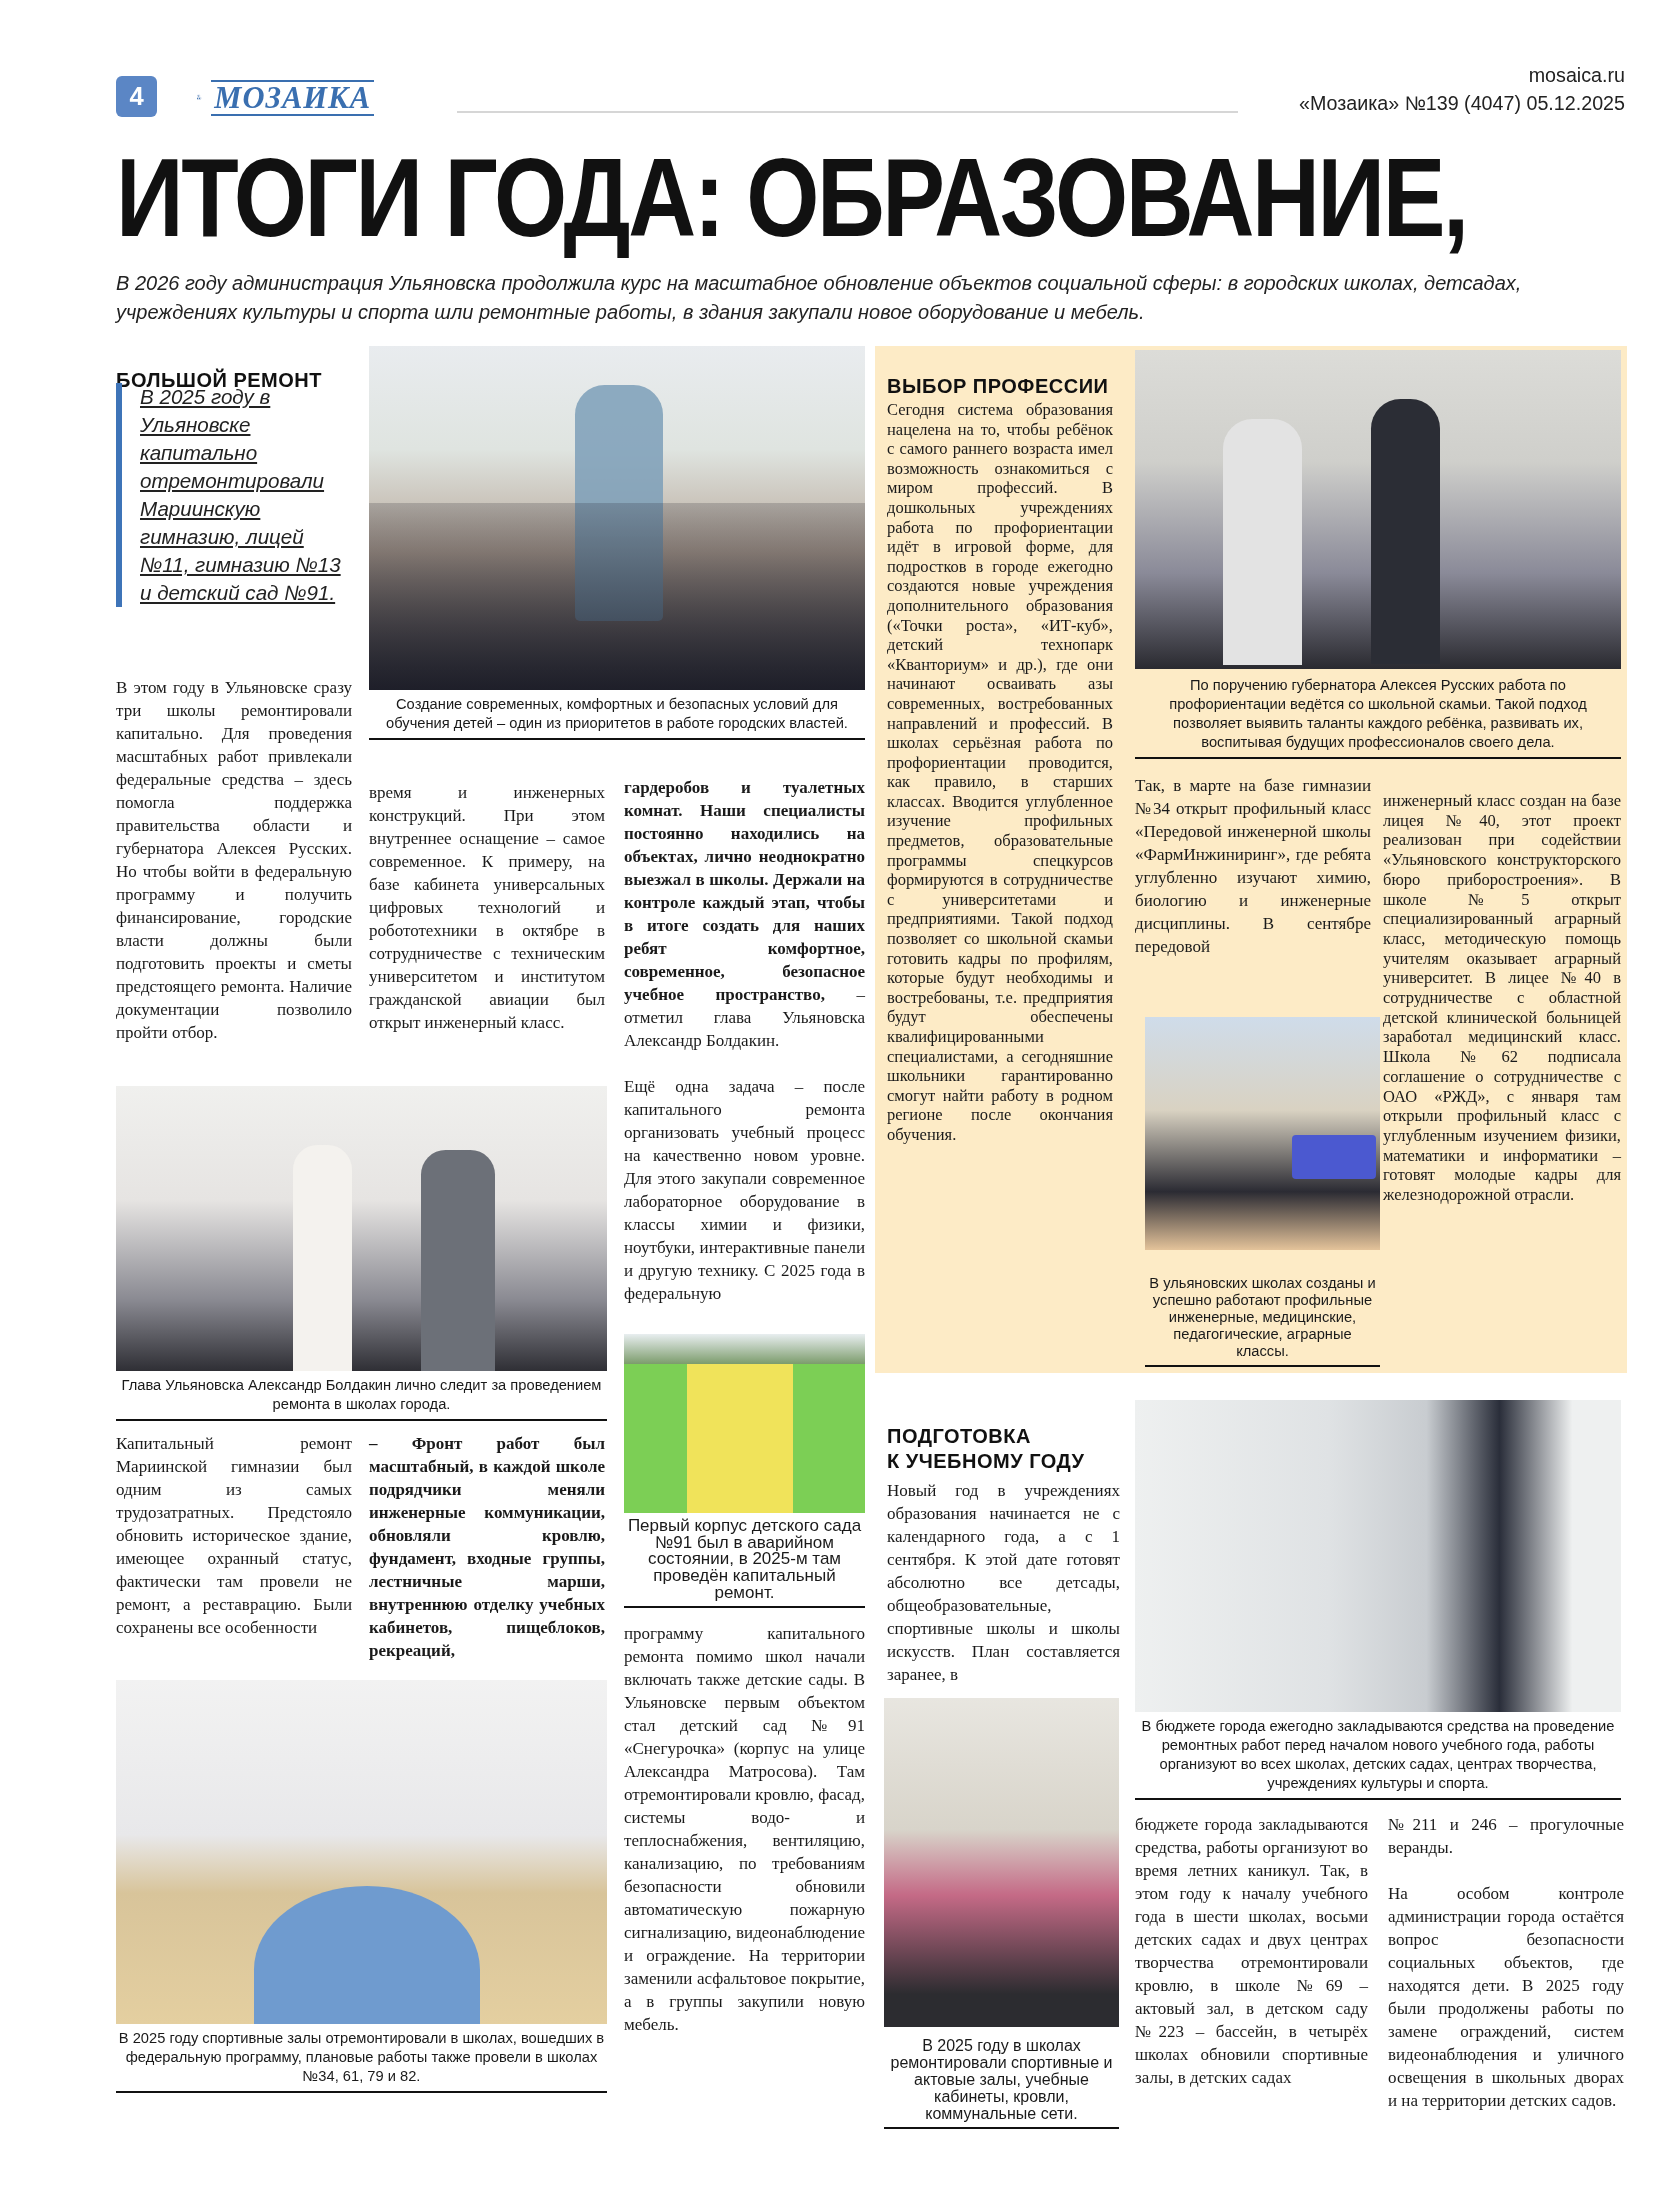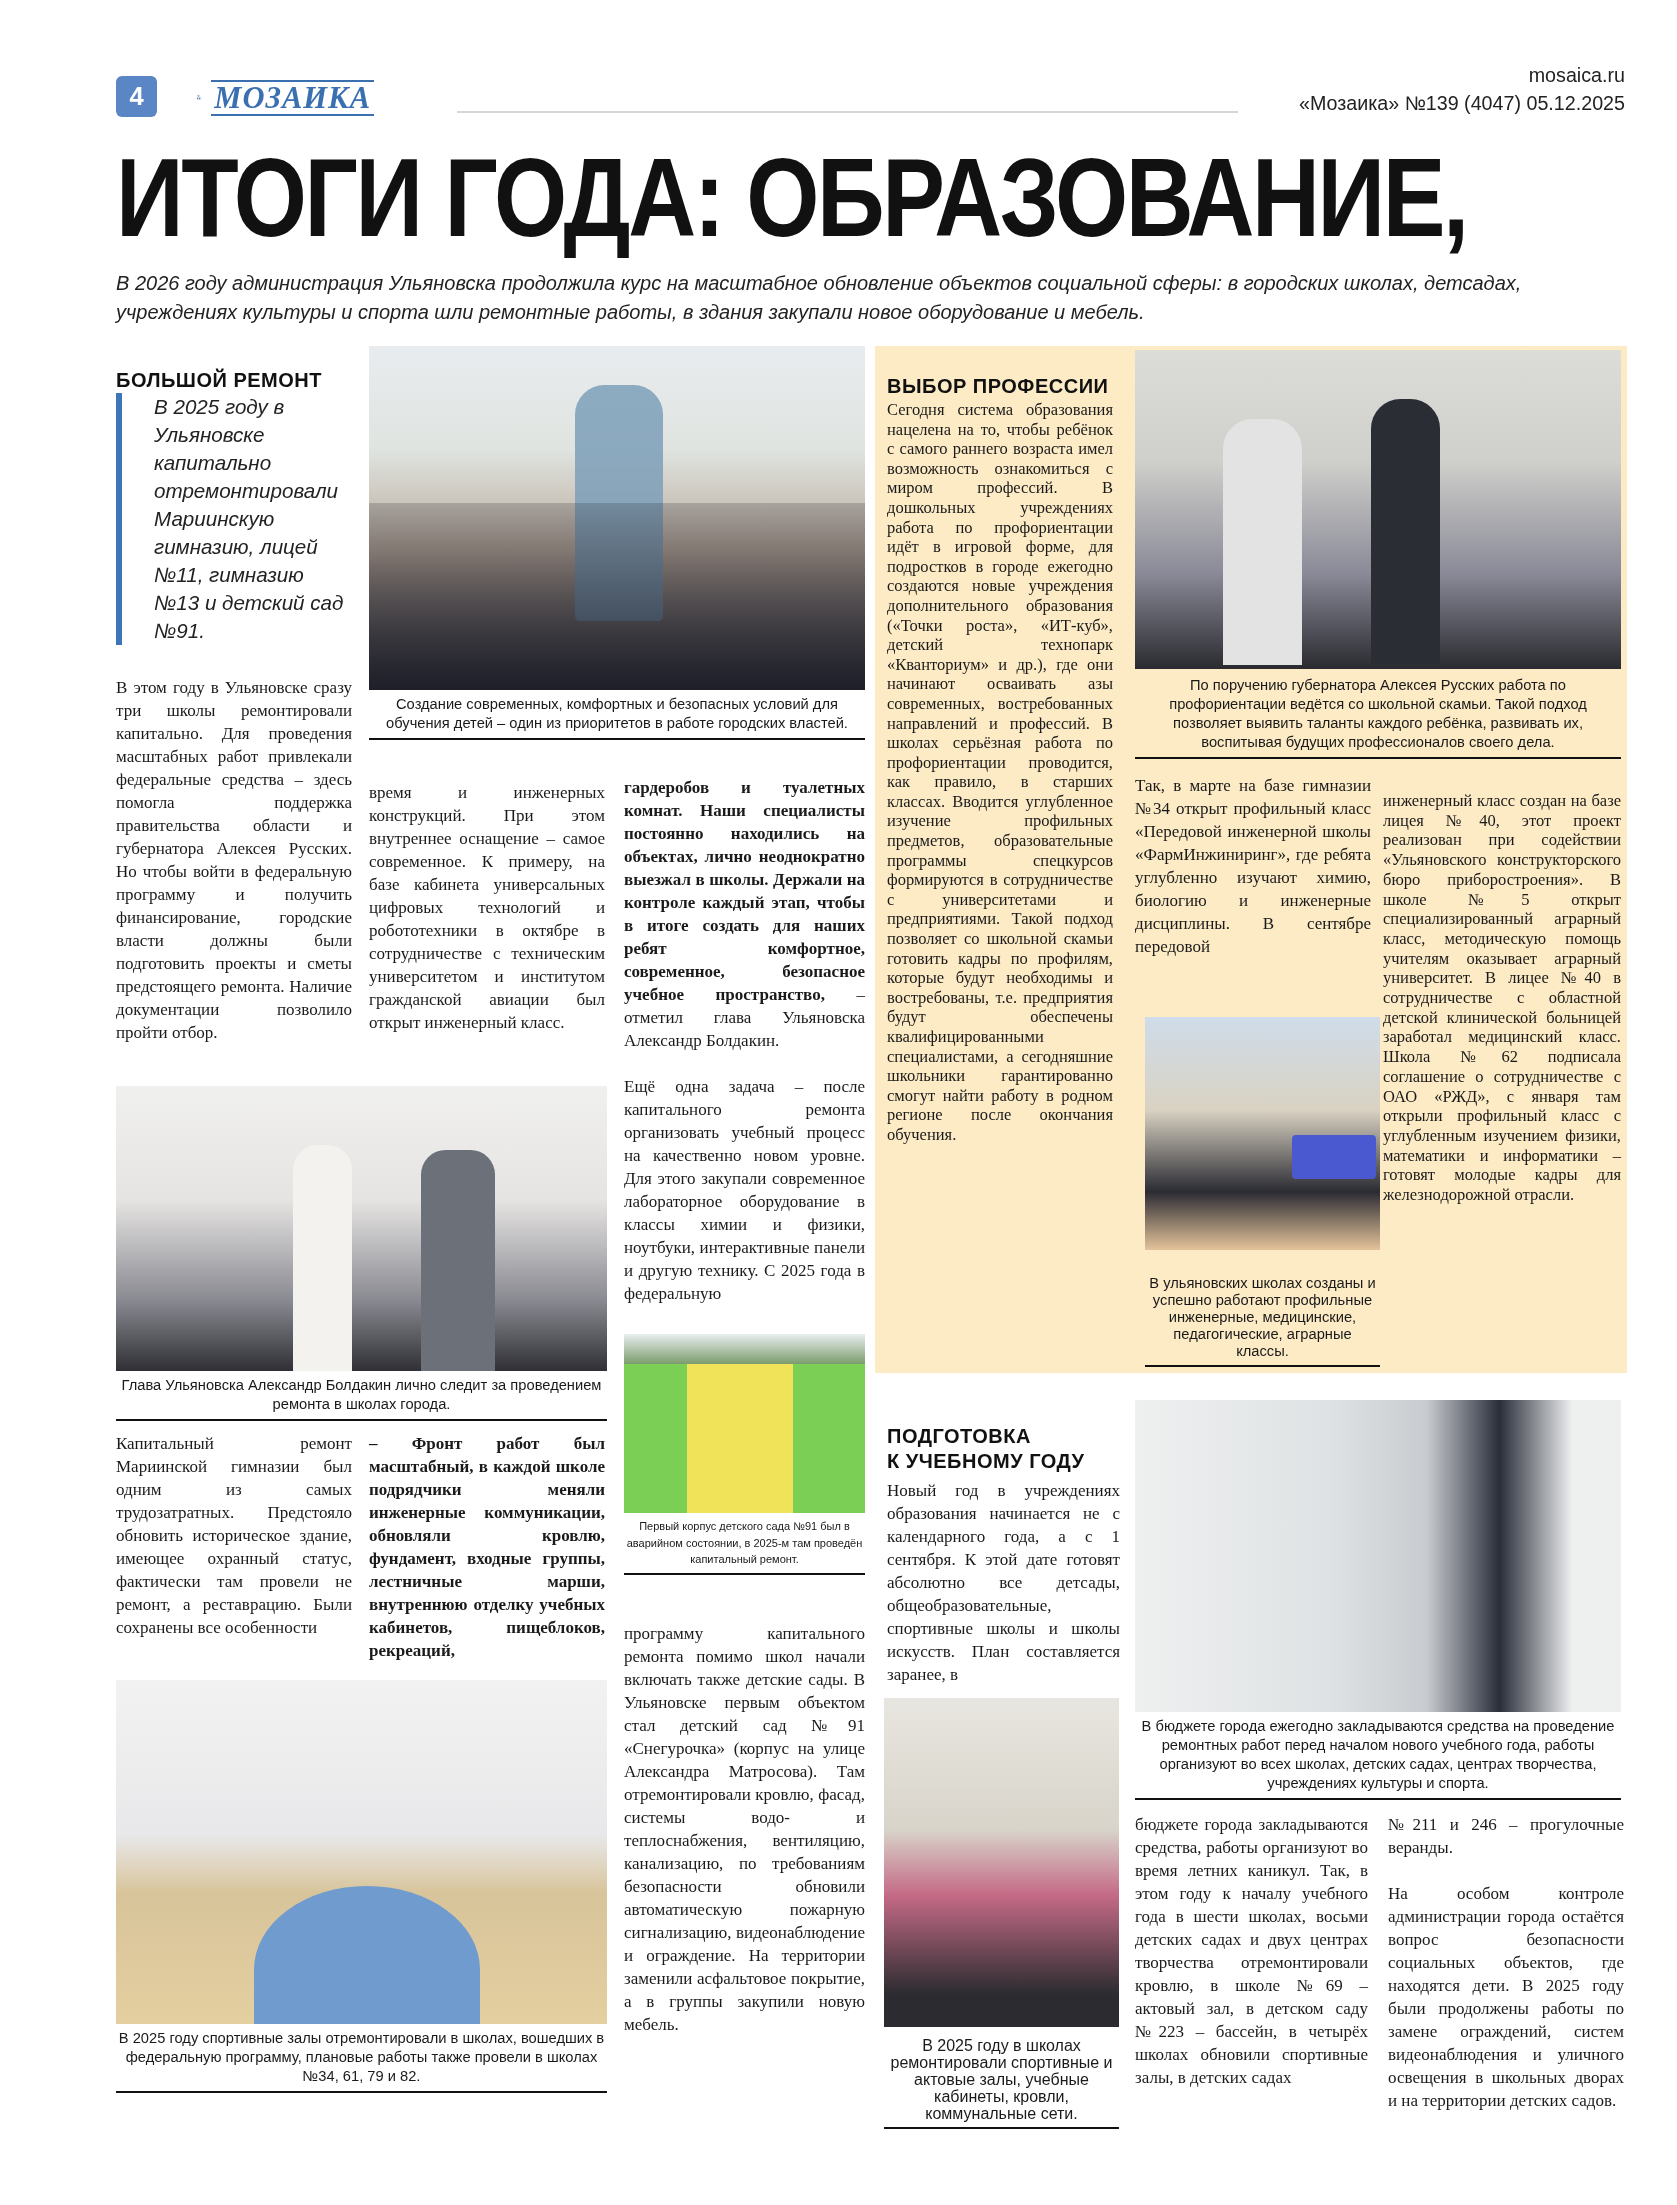--- a/index.html
+++ b/index.html
@@ -23,22 +23,22 @@
     letter-spacing: -2.9px; line-height: 1; white-space: nowrap; transform: scaleX(0.84); transform-origin: left top; }
   .lead { left: 116px; top: 269px; width: 1425px; font-family: "Liberation Sans", sans-serif; font-style: italic;
     font-size: 20px; line-height: 28.5px; color: #222; }
 
   .sec-h { font-family: "Liberation Sans", sans-serif; font-weight: bold; font-size: 20px; letter-spacing: 0.5px; color: #111; margin-top: 19px; }
 
   .col { font-size: 17px; line-height: 23px; text-align: justify; hyphens: auto; color: #1a1a1a; }
   .col b { font-weight: bold; }
   .col p + p { margin-top: 23px; }
 
-  .quote { left: 116px; top: 393px; width: 236px; border-left: 6.9px solid #3e74b8; padding-left: 32px;
-    font-family: "Liberation Sans", sans-serif; font-style: italic; font-size: 20.6px; line-height: 28px; color: #222; }
+  .quote { left: 116px; top: 383px; width: 236px; border-left: 6.9px solid #3e74b8; padding-left: 18px;
+    font-family: "Liberation Sans", sans-serif; font-style: italic; font-size: 20.6px; line-height: 28px; color: #222; text-decoration: underline; }
 
   .photo { background: #bbb; overflow: hidden; }
   .cap { font-family: "Liberation Sans", sans-serif; font-size: 14.7px; line-height: 19px; text-align: center;
     color: #1a1a1a; border-bottom: 2px solid #111; padding: 4.9px 0 4.9px; }
 
   .yellow { left: 875px; top: 346px; width: 752px; height: 1027px; background: #fdebc6; }
 </style>
 </head>
 <body>
 
@@ -87,21 +87,21 @@
   <div style="position:absolute;left:305px;top:64px;width:74px;height:221px;background:#6c7078;border-radius:24.6px 24.6px 0 0;"></div>
 </div>
 <div class="abs cap" style="left:116px;top:1371px;width:491px;">Глава Ульяновска Александр Болдакин лично следит за проведением ремонта в школах города.</div>
 
 <div class="abs col" style="left:116px;top:1432px;width:236px;">Капитальный ремонт Мариинской гимназии был одним из самых трудозатратных. Предстояло обновить историческое здание, имеющее охранный статус, фактически там провели не ремонт, а реставрацию. Были сохранены все особенности</div>
 <div class="abs col" style="left:369px;top:1432px;width:236px;"><b>– Фронт работ был масштабный, в каждой школе подрядчики меняли инженерные коммуникации, обновляли кровлю, фундамент, входные группы, лестничные марши, внутреннюю отделку учебных кабинетов, пищеблоков, рекреаций,</b></div>
 
 <div class="abs photo" style="left:624px;top:1334px;width:241px;height:179px;background:linear-gradient(90deg,#7ccf55 0%,#7ccf55 26%,#f0e35a 26%,#f0e35a 70%,#7ccf55 70%);">
   <div style="position:absolute;left:0;top:0;width:241px;height:29.5px;background:linear-gradient(180deg,#e8eef0,#7c9c6c);"></div>
 </div>
-<div class="abs cap" style="left:624px;top:1513px;width:241px;font-size:11px;line-height:16.7px;">Первый корпус детского сада №91 был в аварийном состоянии, в 2025-м там проведён капитальный ремонт.</div>
+<div class="abs cap" style="left:624px;top:1513px;width:241px;font-size:17px;line-height:16.7px;">Первый корпус детского сада №91 был в аварийном состоянии, в 2025-м там проведён капитальный ремонт.</div>
 <div class="abs col" style="left:624px;top:1622px;width:241px;">программу капитального ремонта помимо школ начали включать также детские сады. В Ульяновске первым объектом стал детский сад №91 «Снегурочка» (корпус на улице Александра Матросова). Там отремонтировали кровлю, фасад, системы водо- и теплоснабжения, вентиляцию, канализацию, по требованиям безопасности обновили автоматическую пожарную сигнализацию, видеонаблюдение и ограждение. На территории заменили асфальтовое покрытие, а в группы закупили новую мебель.</div>
 
 <div class="abs photo" style="left:116px;top:1680px;width:491px;height:344px;background:linear-gradient(180deg,#f2f2f2 0%,#e8e8ea 45%,#d8c49a 62%,#e4cfa0 100%);">
   <div style="position:absolute;left:138px;top:206px;width:226px;height:167px;background:#6f9bcf;border-radius:50% 50% 0 0;"></div>
 </div>
 <div class="abs cap" style="left:116px;top:2024px;width:491px;">В 2025 году спортивные залы отремонтировали в школах, вошедших в федеральную программу, плановые работы также провели в школах №34, 61, 79 и 82.</div>
 
 <div class="abs yellow"></div>
 <div class="abs sec-h" style="left:887px;top:356px;">ВЫБОР ПРОФЕССИИ</div>
 <div class="abs col" style="left:887px;top:400px;width:226px;font-size:16.5px;line-height:19.6px;">Сегодня система образования нацелена на то, чтобы ребёнок с самого раннего возраста имел возможность ознакомиться с миром профессий. В дошкольных учреждениях работа по профориентации идёт в игровой форме, для подростков в городе ежегодно создаются новые учреждения дополнительного образования («Точки роста», «ИТ-куб», детский технопарк «Кванториум» и др.), где они начинают осваивать азы современных, востребованных направлений и профессий. В школах серьёзная работа по профориентации проводится, как правило, в старших классах. Вводится углубленное изучение профильных предметов, образовательные программы спецкурсов формируются в сотрудничестве с университетами и предприятиями. Такой подход позволяет со школьной скамьи готовить кадры по профилям, которые будут необходимы и востребованы, т.е. предприятия будут обеспечены квалифицированными специалистами, а сегодняшние школьники гарантированно смогут найти работу в родном регионе после окончания обучения.</div>

